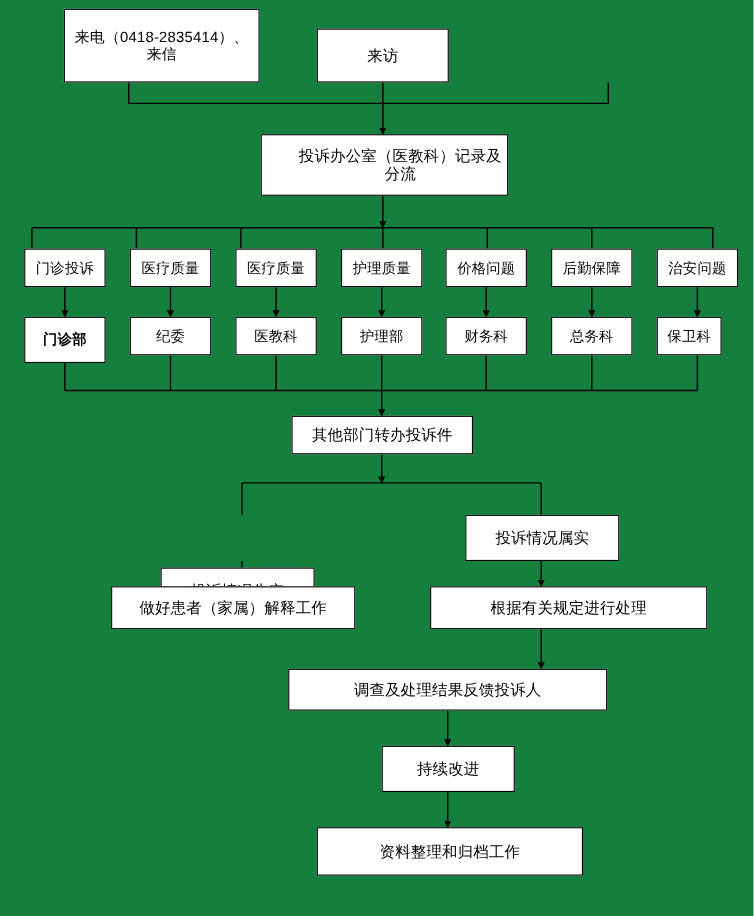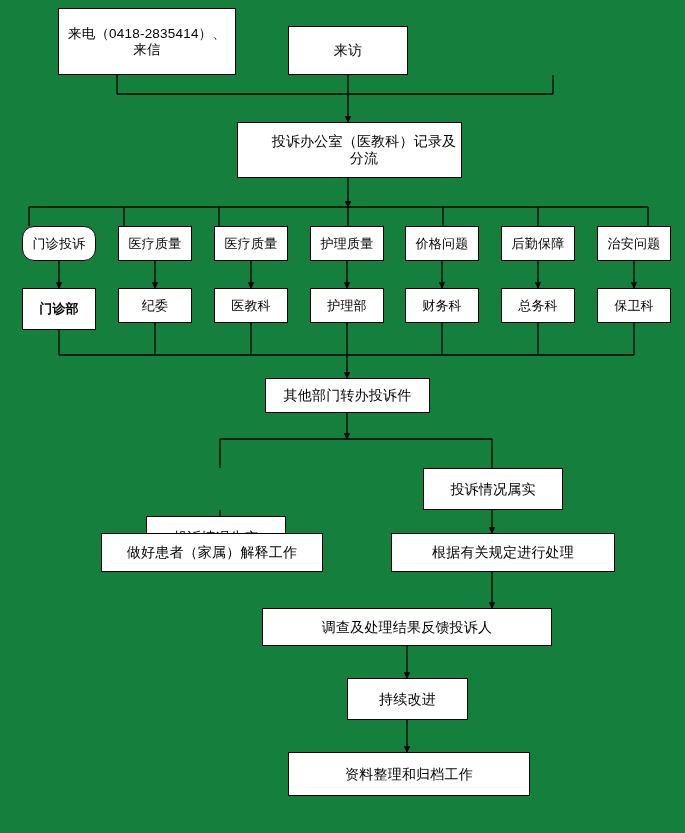--- a/index.html
+++ b/index.html
@@ -125,21 +125,21 @@
 
   <div class="node" style="left:288px; top:26px; width:120px; height:49px;">
     <span class="label">来访</span>
   </div>
 
 
   <div class="node" style="left:237px; top:122px; width:225px; height:56px;padding-left:32px;">
     <span class="label">投诉办公室（医教科）记录及分流</span>
   </div>
 
-  <div class="node small" style="left:22px; top:226px; width:74px; height:35px;border-radius:12px;">
+  <div class="node small" style="left:22px; top:226px; width:74px; height:35px;">
     <span class="label">门诊投诉</span>
   </div>
   <div class="node small" style="left:118px; top:226px; width:74px; height:35px;">
     <span class="label">医疗质量</span>
   </div>
   <div class="node small" style="left:214px; top:226px; width:74px; height:35px;">
     <span class="label">医疗质量</span>
   </div>
   <div class="node small" style="left:310px; top:226px; width:74px; height:35px;">
     <span class="label">护理质量</span>
@@ -165,41 +165,41 @@
   </div>
   <div class="node small" style="left:310px; top:288px; width:74px; height:35px;">
     <span class="label">护理部</span>
   </div>
   <div class="node small" style="left:405px; top:288px; width:74px; height:35px;">
     <span class="label">财务科</span>
   </div>
   <div class="node small" style="left:501px; top:288px; width:74px; height:35px;">
     <span class="label">总务科</span>
   </div>
-  <div class="node small" style="left:597px; top:288px; width:74px; height:35px;">
+  <div class="node small" style="left:597px; top:288px; width:59px; height:35px;">
     <span class="label">保卫科</span>
   </div>
 
   <div class="node" style="left:265px; top:378px; width:165px; height:35px;">
     <span class="label">其他部门转办投诉件</span>
   </div>
 
   <div class="node" style="left:146px; top:468px; width:140px; height:42px;margin-top:48px;">
     <span class="label">投诉情况失实</span>
   </div>
 
   <div class="node" style="left:423px; top:468px; width:140px; height:42px;">
     <span class="label">投诉情况属实</span>
   </div>
 
   <div class="node" style="left:101px; top:533px; width:222px; height:39px;">
     <span class="label">做好患者（家属）解释工作</span>
   </div>
 
-  <div class="node" style="left:391px; top:533px; width:224px; height:39px;align-items:center;">
+  <div class="node" style="left:391px; top:533px; width:252px; height:39px;align-items:center;">
     <span class="label">根据有关规定进行处理</span>
   </div>
 
   <div class="node" style="left:262px; top:608px; width:290px; height:38px;">
     <span class="label">调查及处理结果反馈投诉人</span>
   </div>
 
   <div class="node" style="left:347px; top:678px; width:121px; height:42px;">
     <span class="label">持续改进</span>
   </div>

